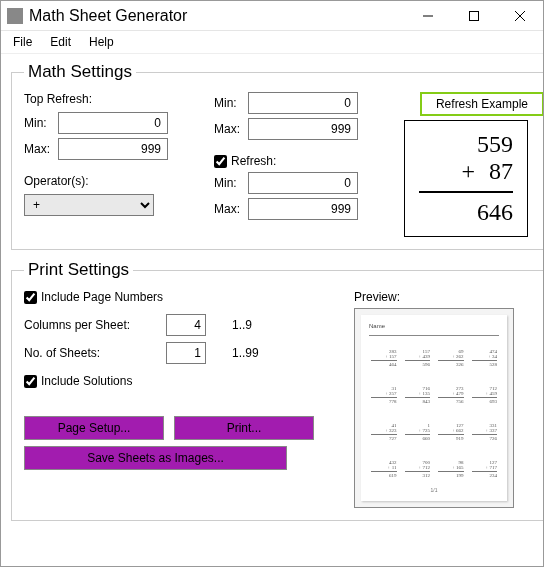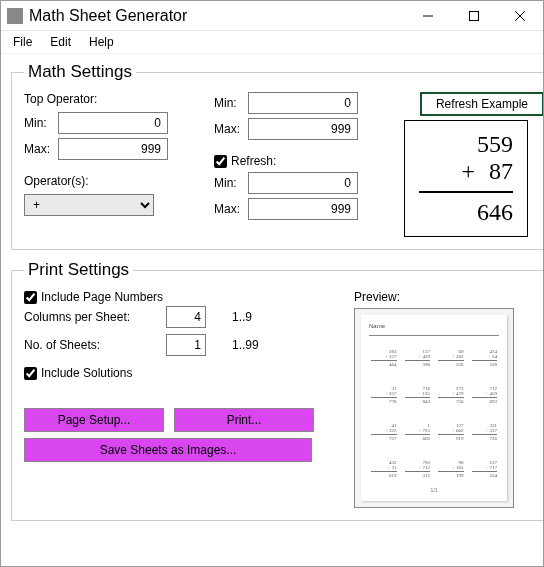--- a/index.html
+++ b/index.html
@@ -51,21 +51,21 @@
     align-items:start;
   }
   .col { display:flex; flex-direction:column; }
   .check { display:flex; align-items:center; gap:4px; margin-bottom:4px; }
   .check input { width:13px; height:13px; margin:0; accent-color:#000; }
   .op-select {
     width:130px; height:22px; border:1px solid #7a7a7a; background:#e9e9e9;
     font-family:inherit; font-size:12px; padding:0 4px;
   }
   .refresh-btn {
-    border:2px solid #14532d; background:#fff; color:#000;
+    border:2px solid #84cc16; background:#fff; color:#000;
     height:24px; padding:0 14px; font-family:inherit; font-size:12px;
     margin-bottom:4px; align-self:flex-end;
   }
   .example-box {
     border:1px solid #000; padding:10px 14px; width:124px;
     font-family:"Times New Roman", serif; font-size:24px;
     display:flex; flex-direction:column; align-items:flex-end;
   }
   .example-row { display:flex; width:100%; justify-content:flex-end; gap:14px; }
   .example-op { flex:0 0 auto; }
@@ -75,25 +75,25 @@
     display:grid; grid-template-columns: 320px 180px; column-gap:10px;
   }
   .form-row { display:flex; align-items:center; margin-bottom:6px; gap:22px; }
   .form-row .flabel { width:120px; }
   .small-input {
     width:40px; height:22px; border:1px solid #7a7a7a;
     text-align:right; padding:2px 4px; font-family:inherit; font-size:12px;
   }
   .range-hint { color:#000000; margin-left:4px; }
   .btn {
-    height:24px; border:1px solid #888; background:#d946ef;
+    height:24px; border:1px solid #888; background:#a21caf;
     font-family:inherit; font-size:12px; padding:0 20px;
   }
   .btn-wide { width:140px; }
-  .btn-full { width:288px; }
+  .btn-full { width:263px; }
   .btn-row { display:flex; gap:10px; margin-top:24px; margin-bottom:6px; }
   .preview-label { margin-bottom:4px; }
   .preview-box {
     border:1px solid #888; width:160px; height:200px;
     background:#f4f4f4; padding:6px;
   }
   .preview-page {
     background:#fff; width:100%; height:100%; box-shadow:1px 1px 2px rgba(0,0,0,.2);
     padding:8px; position:relative; display:flex; flex-direction:column;
   }
@@ -143,21 +143,21 @@
 </div>
 
 <div class="content">
 
 <fieldset>
   <legend>Math Settings</legend>
 
   <div class="math-grid">
 
     <div class="col">
-      <div class="sec-heading">Top Operator:</div>
+      <div class="sec-heading">Top Refresh:</div>
       <div class="row">
         <span class="lbl">Min:</span>
         <input class="num-input" value="0" style="">
       </div>
       <div class="row" style="margin-bottom:14px;">
         <span class="lbl">Max:</span>
         <input class="num-input" value="999" style="">
       </div>
 
       <div class="sec-heading">Operator(s):</div>
@@ -204,21 +204,21 @@
     </div>
   </div>
 </fieldset>
 
 <fieldset>
   <legend>Print Settings</legend>
 
   <div class="print-grid">
 
     <div class="col">
-      <label class="check" style="margin-bottom:2px;">
+      <label class="check" style="margin-bottom:10px;">
         <input type="checkbox" checked="" style="">
         <span>Include Page Numbers</span>
       </label>
 
       <div class="form-row">
         <span class="flabel">Columns per Sheet:</span>
         <input class="small-input" value="4" style="">
         <span class="range-hint">1..9</span>
       </div>
       <div class="form-row" style="margin-bottom:10px;">

